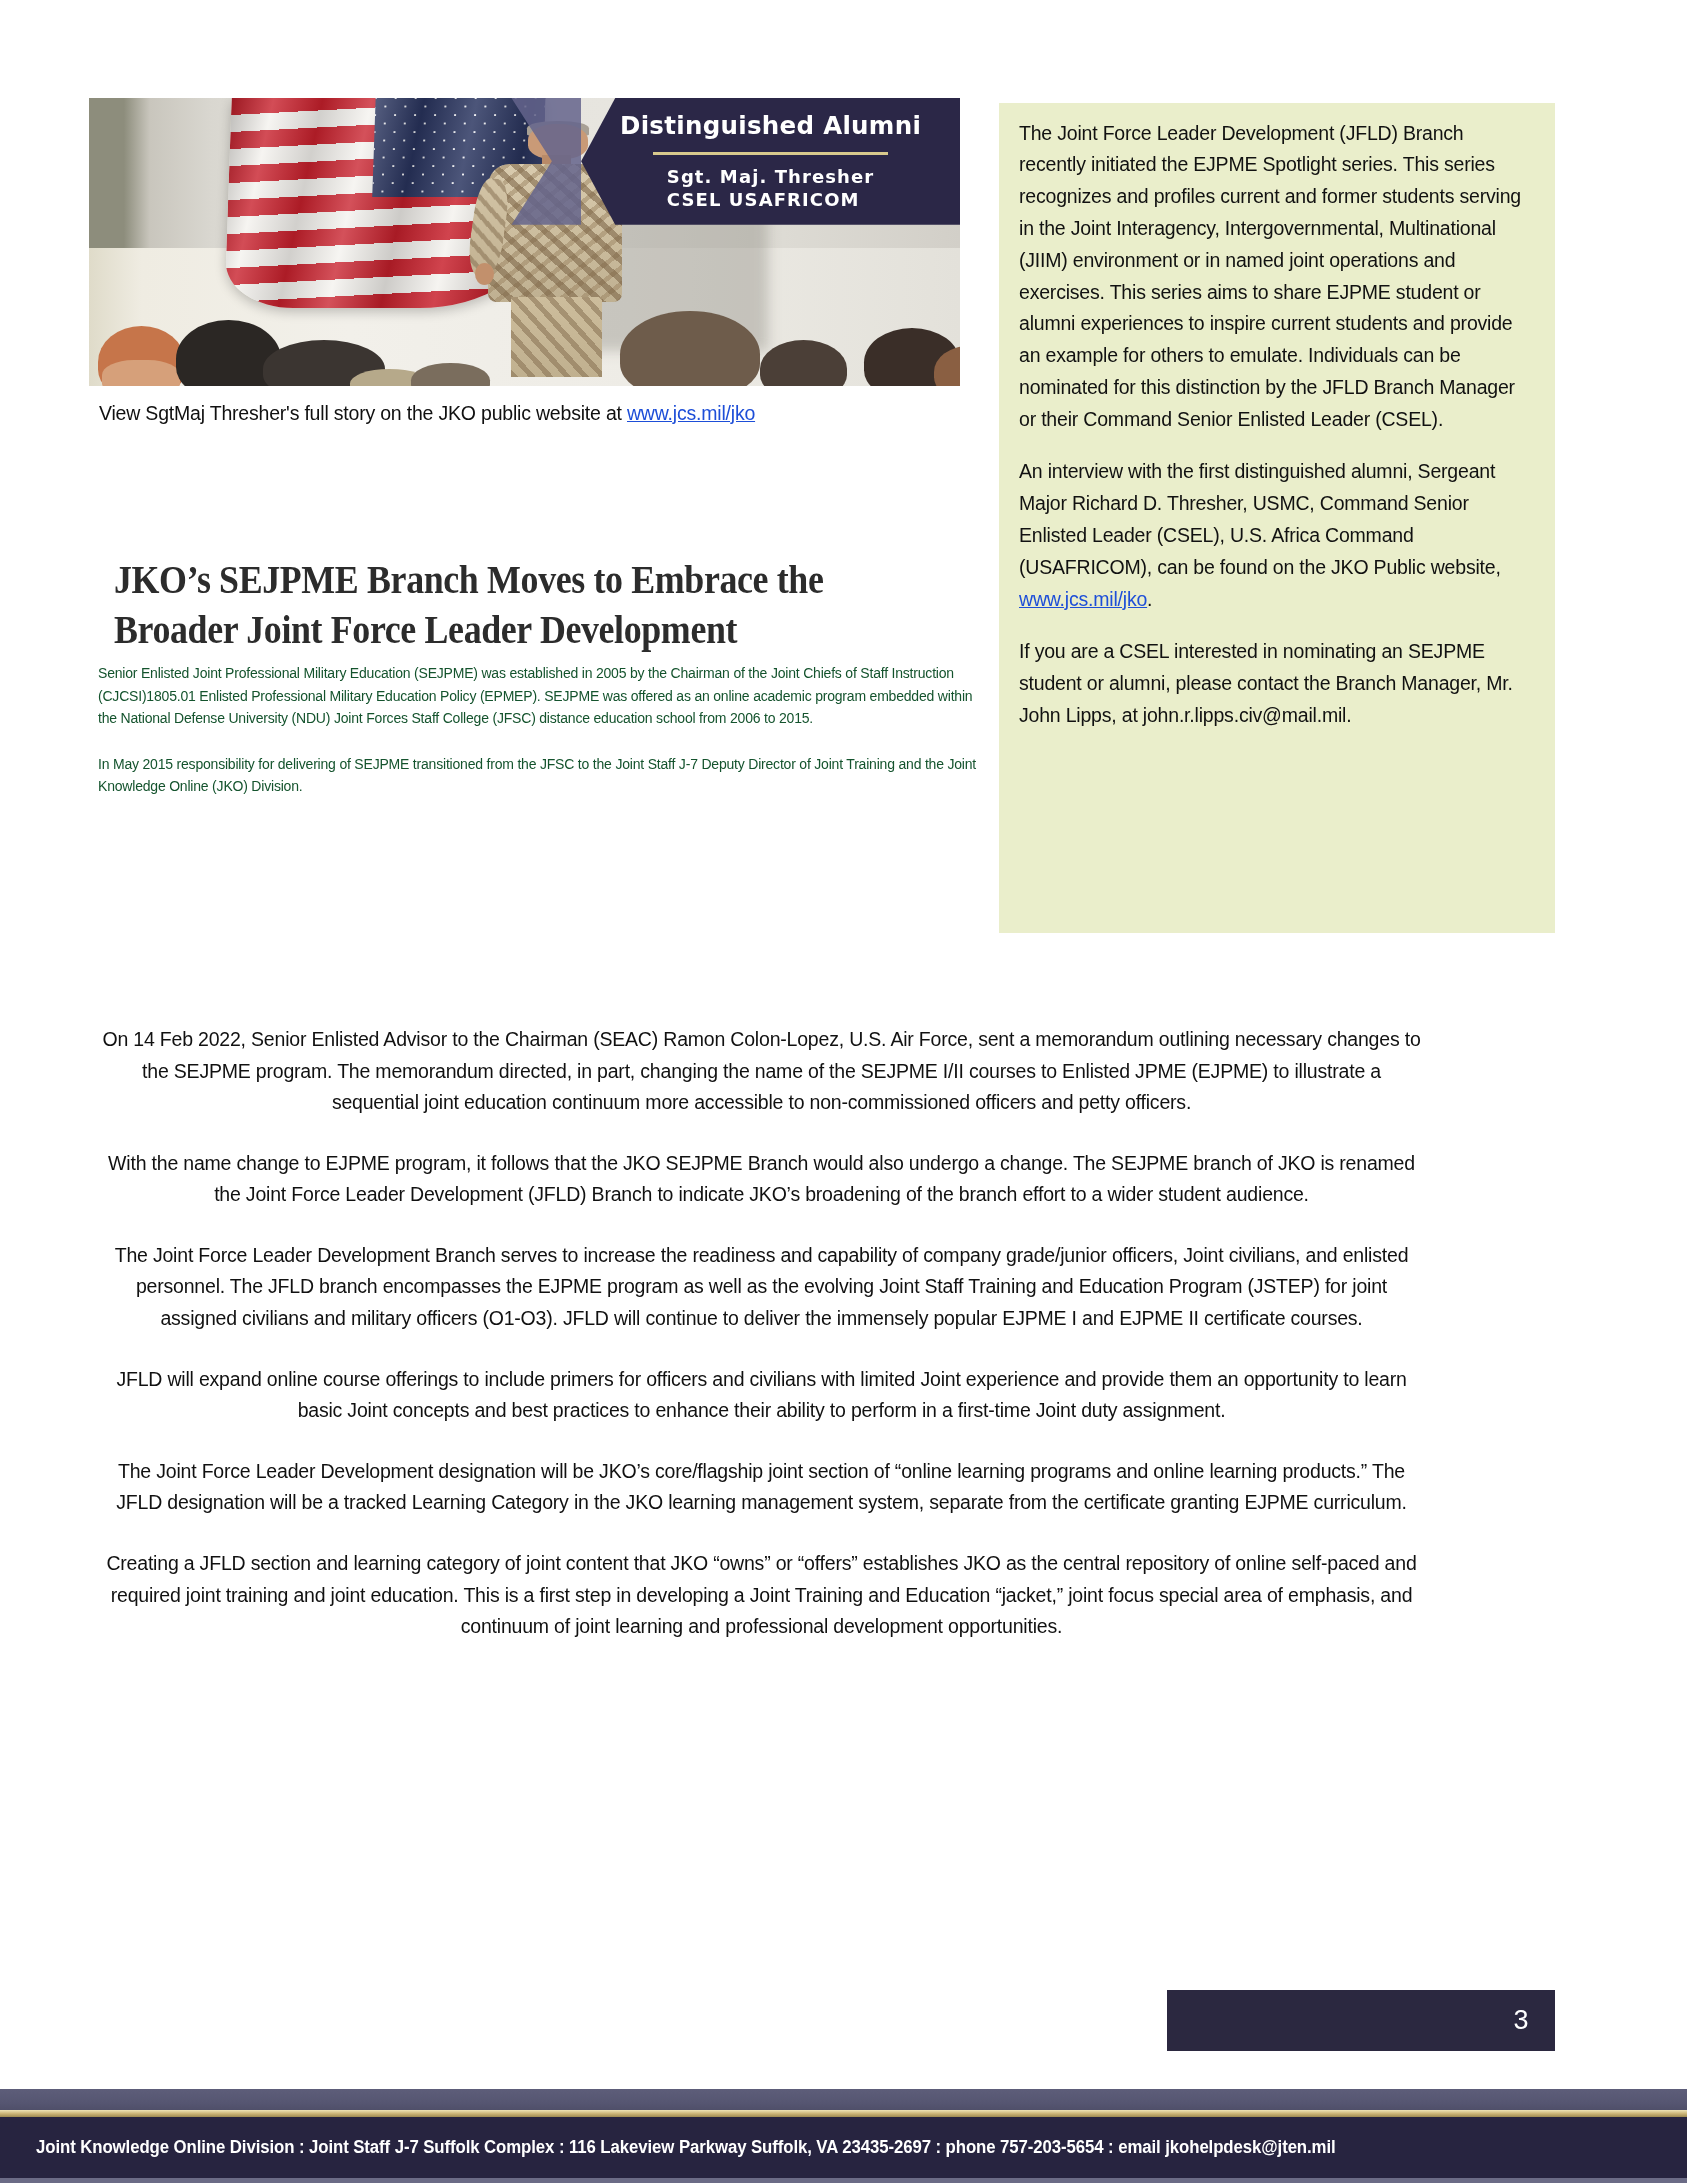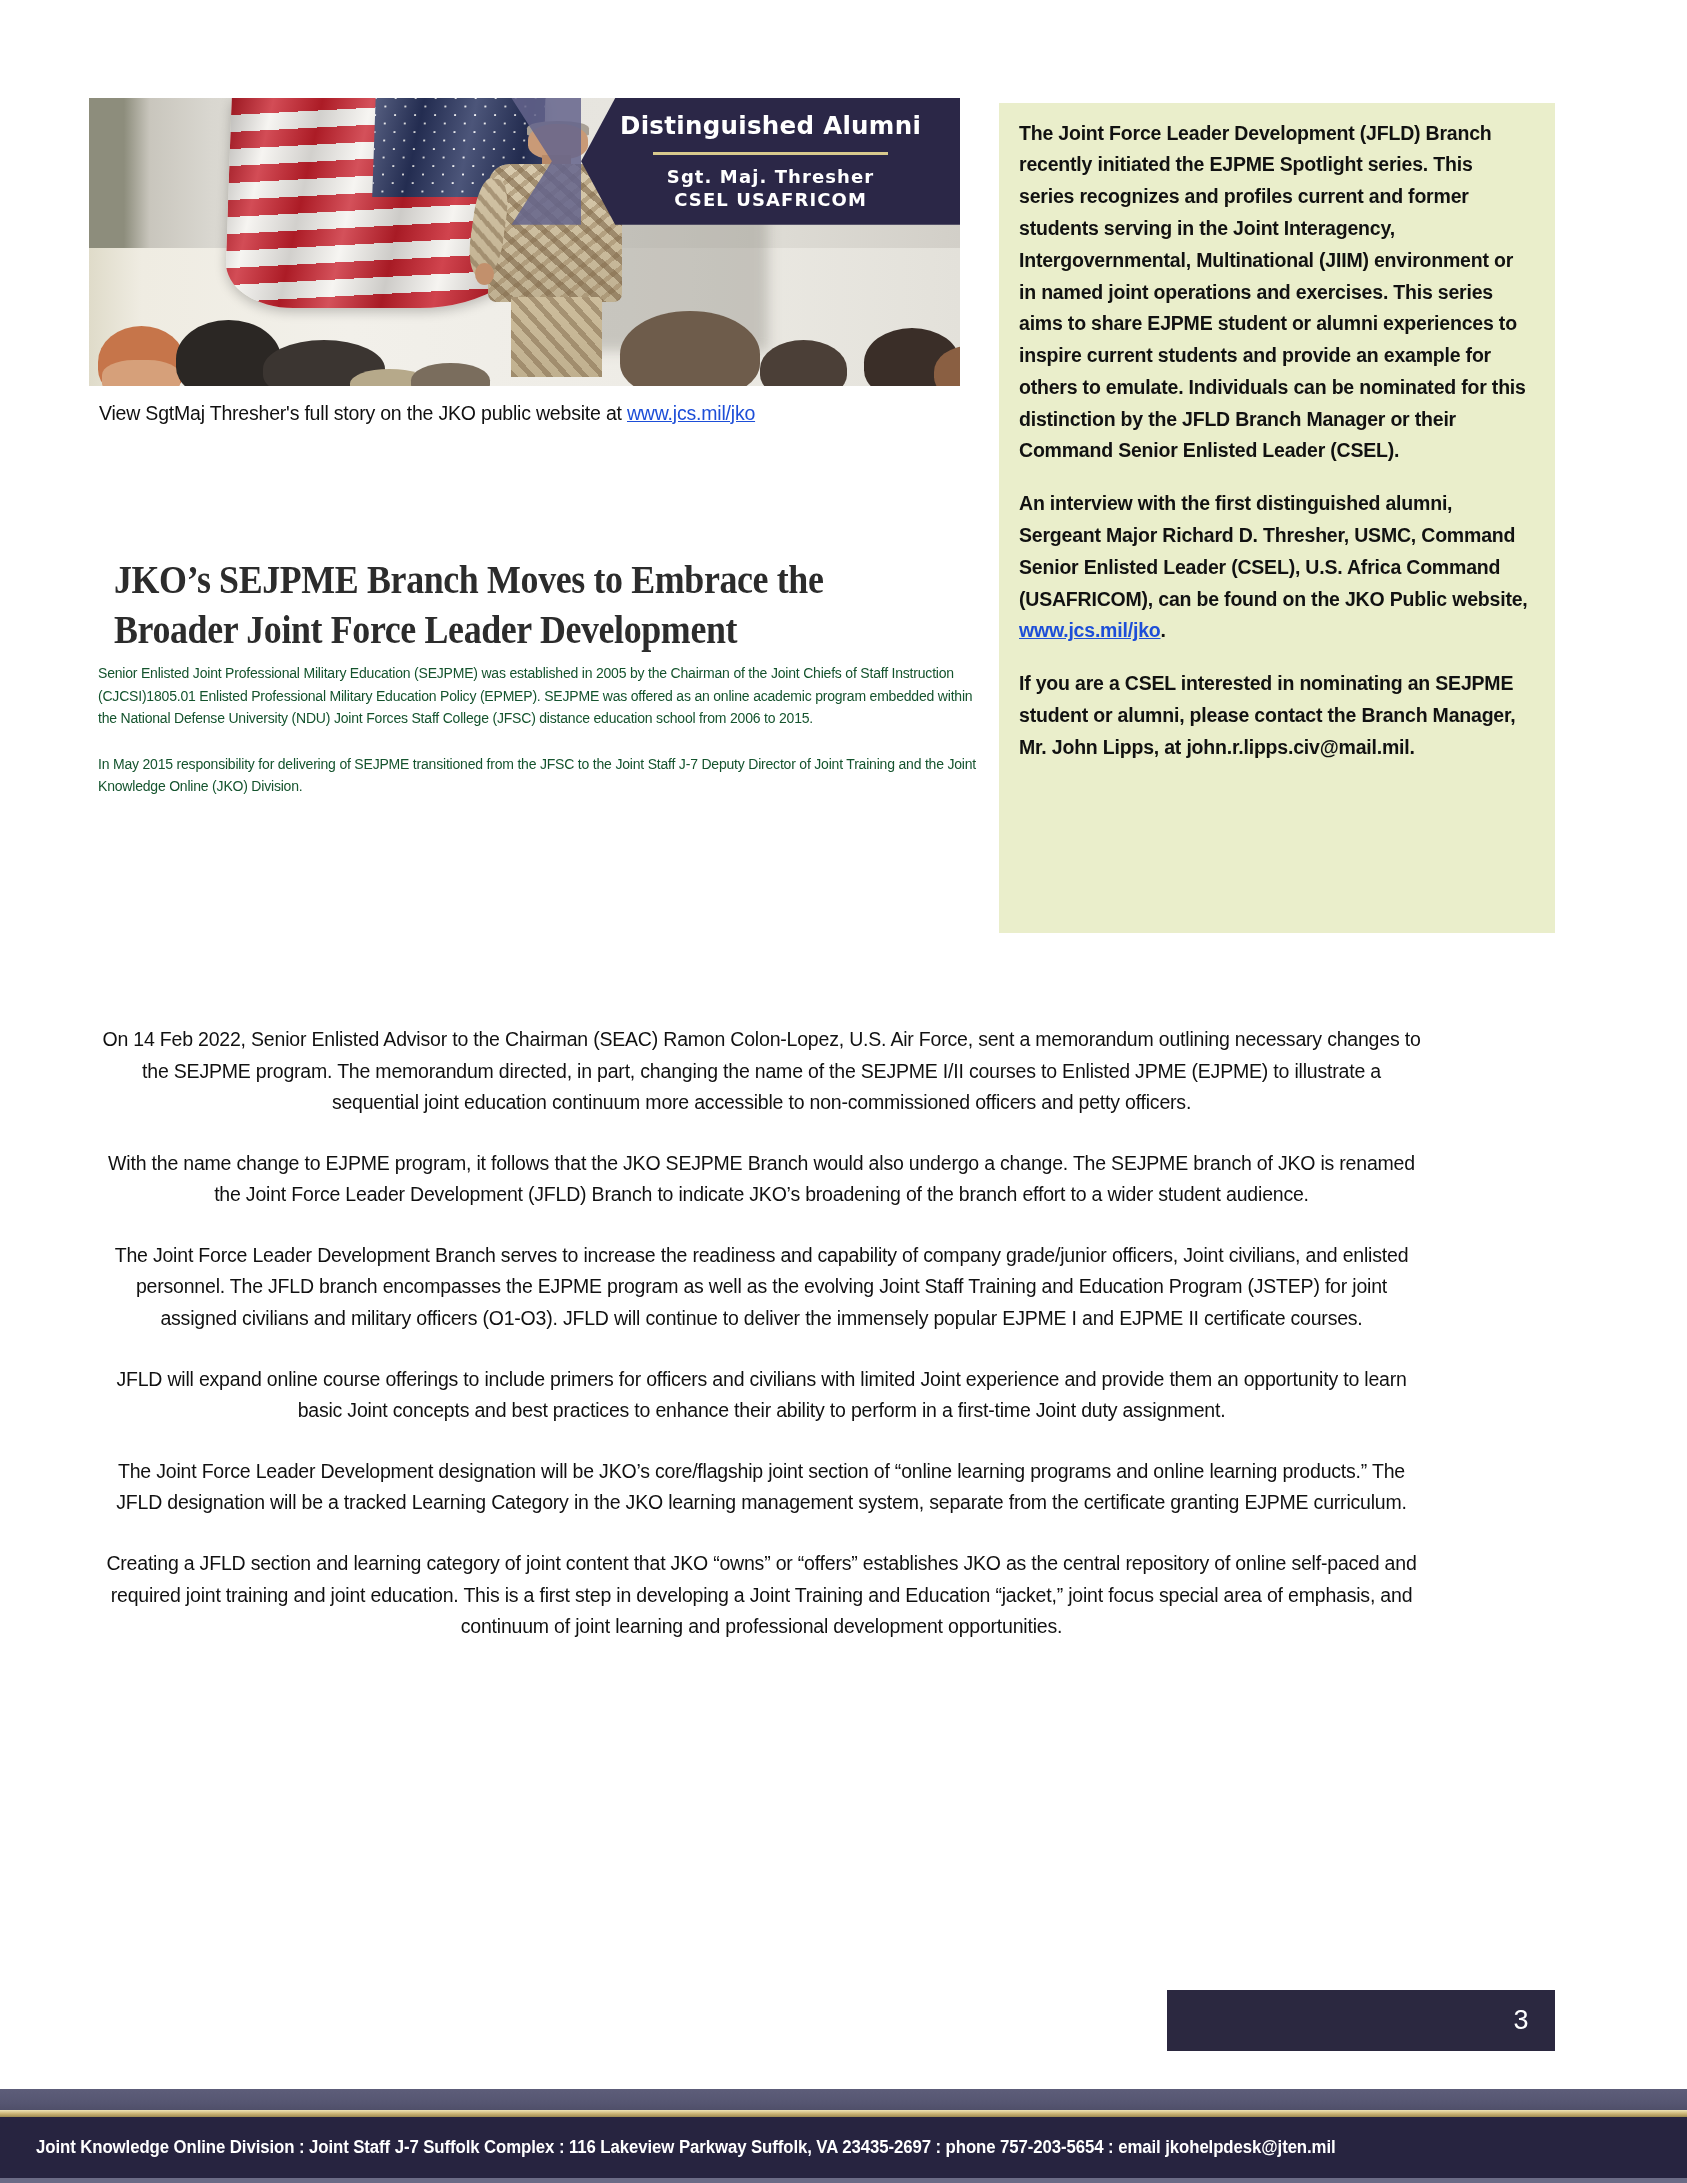--- a/index.html
+++ b/index.html
@@ -216,21 +216,21 @@
     background: #d8c98d;
     margin: 13.2px 0 10.6px 0;
   }
   .badge-sub {
     color: #ffffff;
     font-family: "DejaVu Sans", sans-serif;
     font-weight: bold;
     font-size: 18px;
     letter-spacing: 1.1px;
     line-height: 1.28;
-    text-align: center;
+    text-align: left;
   }
 
   
   .caption {
     position: absolute;
     left: 99px;
     top: 402px;
     width: 880px;
     font-family: "Liberation Sans", sans-serif;
     font-size: 19.5px;
@@ -274,21 +274,20 @@
   
   .sidebar {
     position: absolute;
     left: 999px;
     top: 103px;
     width: 556px;
     height: 830px;
     background: #eaeecb;
     box-sizing: border-box;
     padding: 14.6px 22.5px 14.6px 20px;
-    font-weight: bold;
   }
   .sidebar p {
     margin: 0 0 21px 0;
     font-family: "Liberation Sans", sans-serif;
     font-size: 19.5px;
     line-height: 1.63;
     color: #111111;
     letter-spacing: -0.2px;
   }
   .sidebar p:last-child { margin-bottom: 0; }

